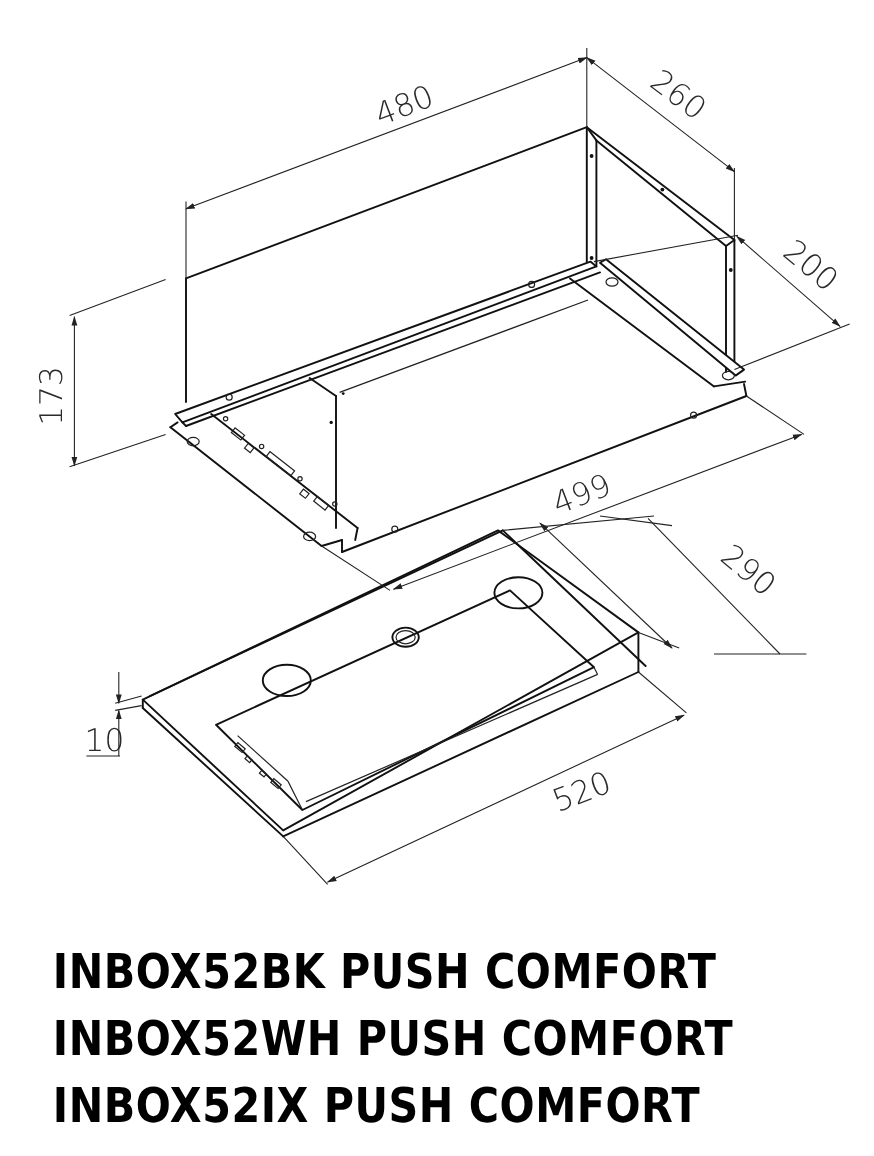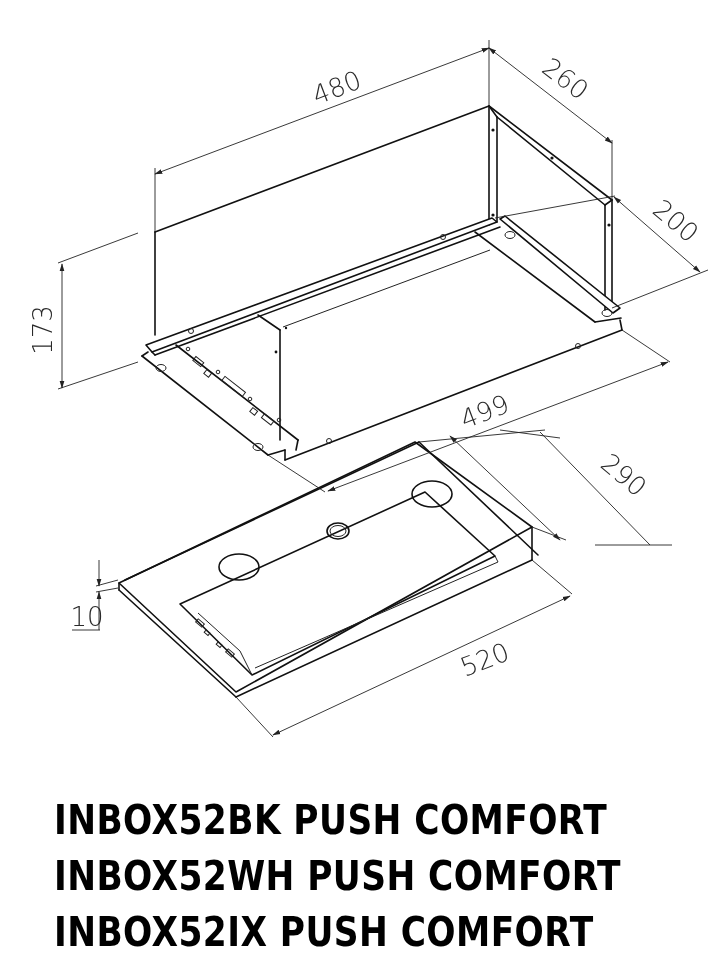--- a/index.html
+++ b/index.html
@@ -28,21 +28,21 @@
     .dimtext {
       font-family: "DejaVu Sans", sans-serif;
       font-size: 26px;
       fill: #2a2a2a;
       font-weight: 300;
     }
     .models {
       position: absolute;
       left: 44px;
       top: 782px;
-      margin: 10px;
+      margin: 0;
       padding: 0;
       list-style: none;
     }
     .model-line {
       font-family: "DejaVu Sans", sans-serif;
       font-weight: bold;
       font-size: 40px;
       line-height: 56px;
       height: 56px;
       color: #000;

